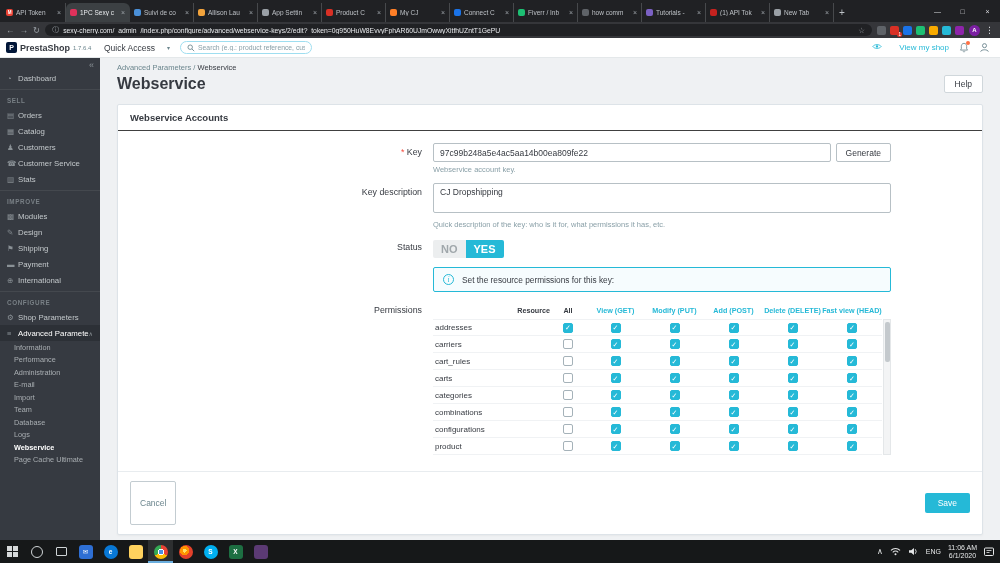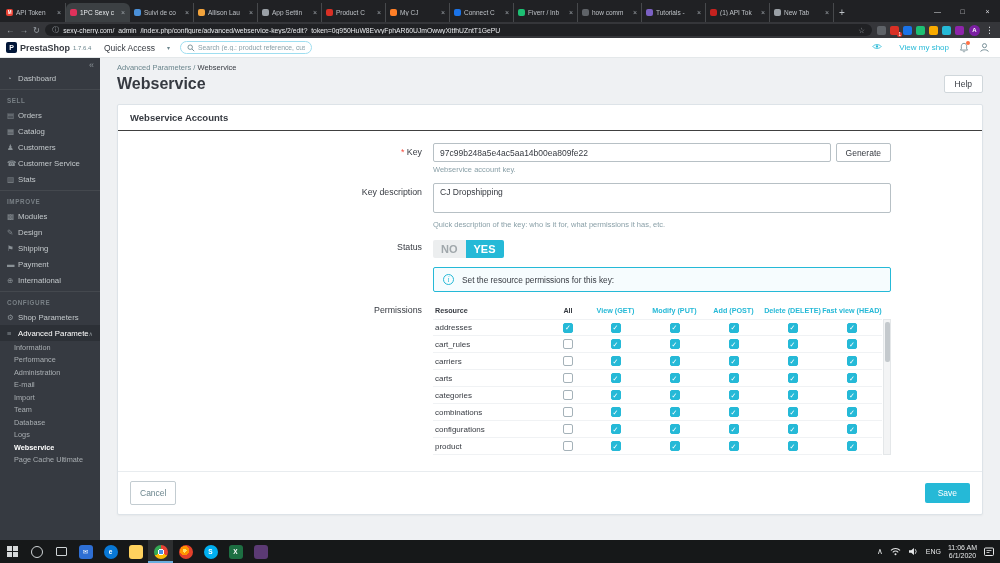--- a/index.html
+++ b/index.html
@@ -83,33 +83,33 @@
 .tg.off{background:#eceeef;color:#a0a7ab;border-radius:2px 0 0 2px}
 .tg.on{background:#25b9d7;color:#fff;border-radius:0 2px 2px 0}
 .alert{border:1px solid #25b9d7;background:#f6fcfe;border-radius:2px;display:flex;align-items:flex-end;gap:8px;padding:6px 9px}
 .infoi{width:11px;height:11px;flex:none;border:1px solid #25b9d7;border-radius:50%;color:#25b9d7;font-size:7.5px;display:flex;align-items:center;justify-content:center;font-style:italic;font-family:"Liberation Serif",serif}
 .infoi::after{content:"i"}
 .alert .atext{font-size:8.3px;color:#363a41}
 .tblwrap{position:relative;width:458px}
 .thead,.t-row{display:grid;grid-template-columns:117px 36px 59px 59px 59px 59px 60px;align-items:center;width:449px}
 .thead{height:18px}
 .thead span{font-size:7.2px;font-weight:bold;color:#363a41;text-align:center;white-space:nowrap;overflow:hidden}
-.thead span:first-child{text-align:left;padding-left:2px}
+.thead span:first-child{text-align:right;padding-left:2px}
 .thead span:nth-child(n+3){color:#25b9d7}
 .t-row{height:17px;border-bottom:1px solid #f0f2f4}
 .tbody .t-row:first-child{border-top:1px solid #f0f2f4}
 .c-res{font-size:8px;color:#363a41;padding-left:2px}
 .cbc{display:flex;justify-content:center}
 .cb{width:10px;height:10px;border:1px solid #a5b2b9;border-radius:2px;background:#fff;display:flex;align-items:center;justify-content:center}
 .cb.checked{background:#25b9d7;border-color:#25b9d7}
 .cb.checked::after{content:"✓";color:#fff;font-size:7px;line-height:1}
 .vscroll{position:absolute;right:0;top:18px;bottom:0;width:8px;background:#f3f4f5;border:1px solid #e4e7e9}
 .vthumb{position:absolute;left:.5px;top:2px;width:5px;height:40px;background:#c4c9cd;border-radius:2px}
 .panelfoot{margin-top:16px;border-top:1px solid #e8ecef;display:flex;align-items:center;justify-content:space-between;padding:9px 12px}
-.cancelbtn{background:#fff;border:1px solid #c3ccd1;border-radius:2px;font-size:8.5px;color:#6c868e;padding:6px 9px}
+.cancelbtn{background:#fff;border:1px solid #c3ccd1;border-radius:2px;font-size:8.5px;color:#6c868e;padding:16px 9px}
 .savebtn{background:#25b9d7;border:0;border-radius:2px;font-size:8.5px;color:#fff;padding:5px 13px}
 
 
 .taskbar{position:absolute;left:0;bottom:0;width:1000px;height:23px;background:#161819;display:flex;align-items:stretch}
 .start{width:25px;display:flex;align-items:center;justify-content:center}
 .tsearch{width:168px;display:flex;align-items:center;gap:4px;background:#2e3336;border:1px solid #5c6468;margin:2px 0;padding:0 5px}
 .tsearch input{flex:1;background:transparent;border:0;outline:0;color:#c9ced1;font-size:7.3px;min-width:0}
 .tsearch input::placeholder{color:#9ba2a6}
 .tbtn{width:24px;display:flex;align-items:center;justify-content:center}
 .cortana{width:12px;height:12px;border:1.5px solid #cfd4d6;border-radius:50%}
@@ -509,42 +509,42 @@
                         <span class="cb checked"></span>
                       </span>
                     <span class="cbc">
                         <span class="cb checked"></span>
                       </span>
                     <span class="cbc">
                         <span class="cb checked"></span>
                       </span>
                   </div>
                     <div class="t-row">
+                    <span class="c-res">carriers</span>
+                    <span class="cbc">
+                        <span class="cb"></span>
+                      </span>
+                    <span class="cbc">
+                        <span class="cb checked"></span>
+                      </span>
+                    <span class="cbc">
+                        <span class="cb checked"></span>
+                      </span>
+                    <span class="cbc">
+                        <span class="cb checked"></span>
+                      </span>
+                    <span class="cbc">
+                        <span class="cb checked"></span>
+                      </span>
+                    <span class="cbc">
+                        <span class="cb checked"></span>
+                      </span>
+                  </div>
+                    <div class="t-row">
                     <span class="c-res">cart_rules</span>
-                    <span class="cbc">
-                        <span class="cb"></span>
-                      </span>
-                    <span class="cbc">
-                        <span class="cb checked"></span>
-                      </span>
-                    <span class="cbc">
-                        <span class="cb checked"></span>
-                      </span>
-                    <span class="cbc">
-                        <span class="cb checked"></span>
-                      </span>
-                    <span class="cbc">
-                        <span class="cb checked"></span>
-                      </span>
-                    <span class="cbc">
-                        <span class="cb checked"></span>
-                      </span>
-                  </div>
-                    <div class="t-row">
-                    <span class="c-res">carriers</span>
                     <span class="cbc">
                         <span class="cb"></span>
                       </span>
                     <span class="cbc">
                         <span class="cb checked"></span>
                       </span>
                     <span class="cbc">
                         <span class="cb checked"></span>
                       </span>
                     <span class="cbc">

